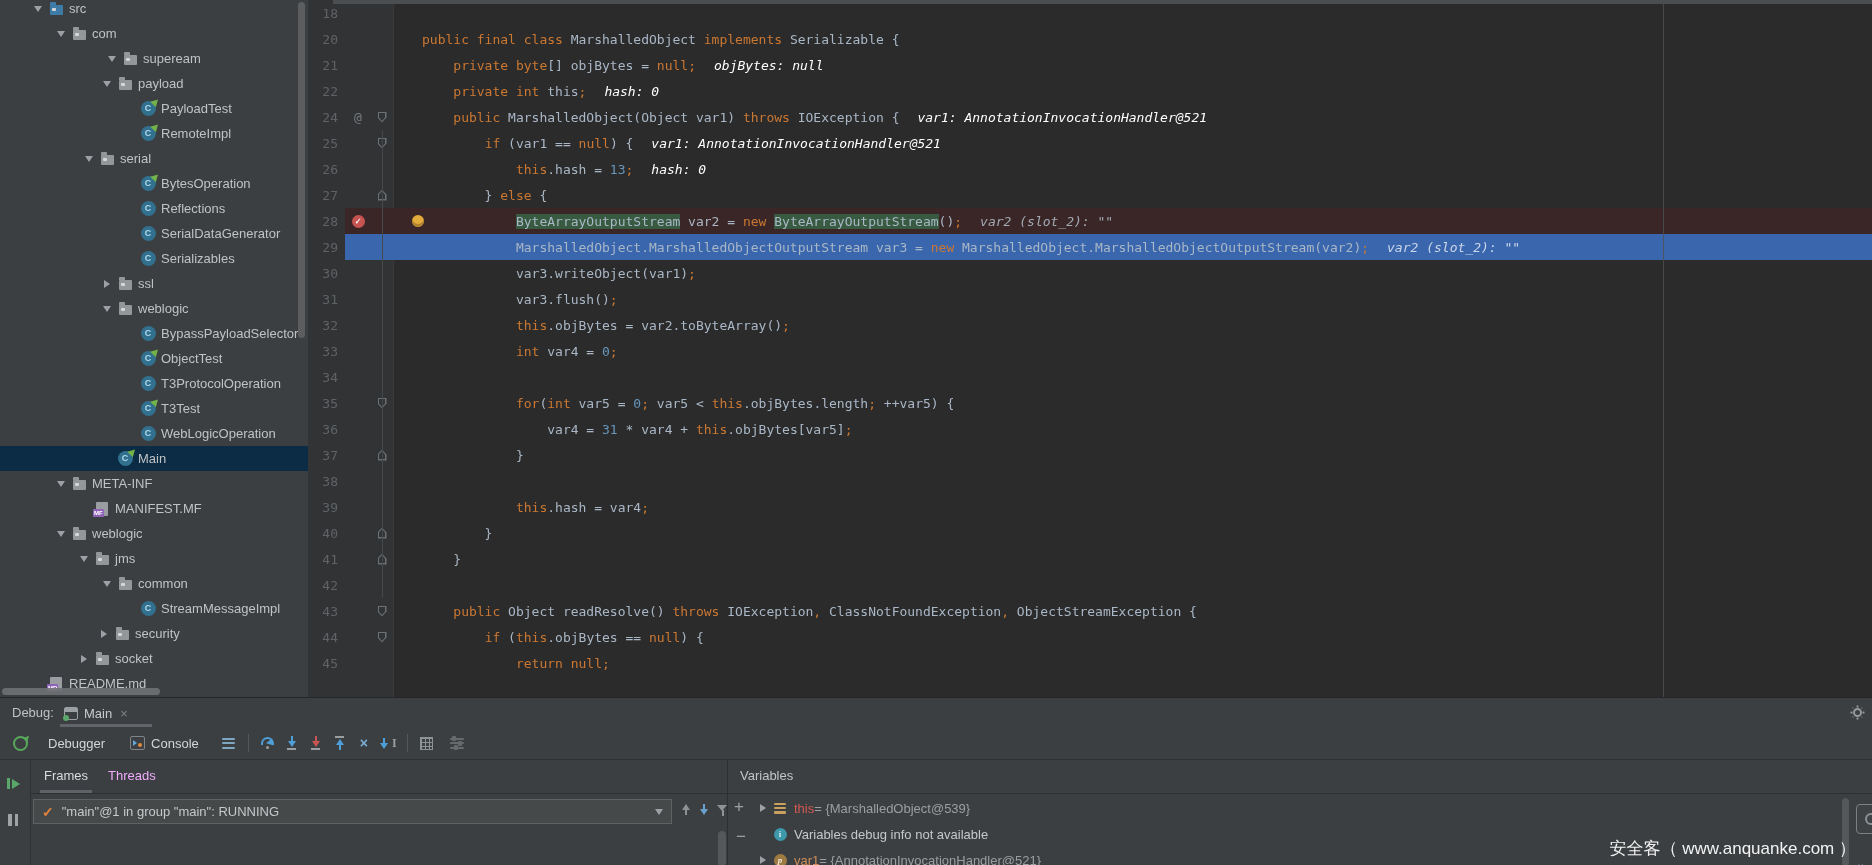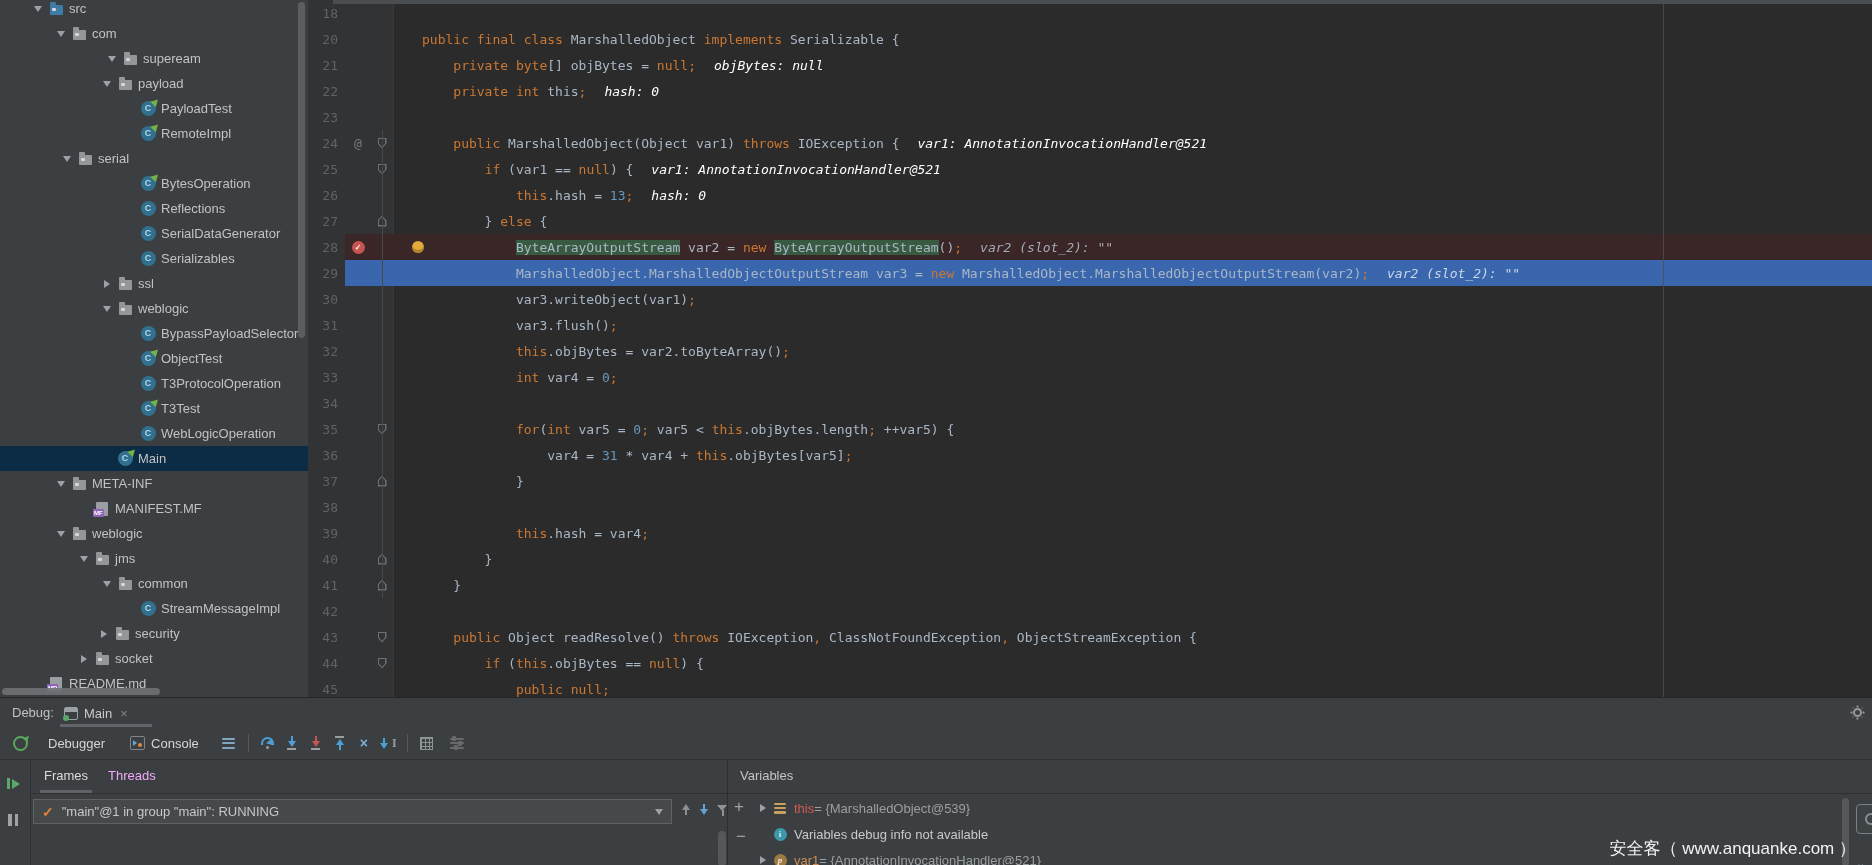--- a/index.html
+++ b/index.html
@@ -209,21 +209,21 @@
           </span>
           <span class="lbl">PayloadTest</span>
         </div>
         <div class="trow" style="padding-left: 122px;">
           <span class="arr"></span>
           <span class="ic">
             <span class="cls run">C</span>
           </span>
           <span class="lbl">RemoteImpl</span>
         </div>
-        <div class="trow" style="padding-left: 59px;">
+        <div class="trow" style="padding-left: 81px;">
           <span class="arr">
             <span class="tri-d"></span>
           </span>
           <span class="ic">
             <span class="fold-dir"></span>
           </span>
           <span class="lbl">serial</span>
         </div>
         <div class="trow" style="padding-left: 122px;">
           <span class="arr"></span>
@@ -397,21 +397,20 @@
     <div id="ph-scroll"></div>
   </aside>
 
   <section id="editor">
     <div id="gutterbg"></div>
     <div id="code">
         <div class="crow"><span class="ln">18</span><span class="gic"></span><span class="gfold"></span><span class="src"></span></div>
         <div class="crow"><span class="ln">20</span><span class="gic"></span><span class="gfold"></span><span class="src"><span class="tk">public final class</span><span class="td"> MarshalledObject </span><span class="tk">implements</span><span class="td"> Serializable {</span></span></div>
         <div class="crow"><span class="ln">21</span><span class="gic"></span><span class="gfold"></span><span class="src"><span class="td">    </span><span class="tk">private byte</span><span class="td">[] objBytes = </span><span class="tk">null</span><span class="tp">;</span></span><span class="hint">objBytes: null</span></div>
         <div class="crow"><span class="ln">22</span><span class="gic"></span><span class="gfold"></span><span class="src"><span class="td">    </span><span class="tk">private int</span><span class="td"> this</span><span class="tp">;</span></span><span class="hint">hash: 0</span></div>
-        <div class="crow"><span class="ln">23</span><span class="gic"></span><span class="gfold"></span><span class="src"></span></div>
         <div class="crow"><span class="ln">24</span><span class="gic"><span class="atsym">@</span></span><span class="gfold"><span class="pent down"><i class="o"></i><i class="i2"></i></span></span><span class="src"><span class="td">    </span><span class="tk">public</span><span class="td"> MarshalledObject(Object var1) </span><span class="tk">throws</span><span class="td"> IOException {</span></span><span class="hint">var1: AnnotationInvocationHandler@521</span></div>
         <div class="crow"><span class="ln">25</span><span class="gic"></span><span class="gfold"><span class="pent down"><i class="o"></i><i class="i2"></i></span></span><span class="src"><span class="td">        </span><span class="tk">if</span><span class="td"> (var1 == </span><span class="tk">null</span><span class="td">) {</span></span><span class="hint">var1: AnnotationInvocationHandler@521</span></div>
         <div class="crow"><span class="ln">26</span><span class="gic"></span><span class="gfold"></span><span class="src"><span class="td">            </span><span class="tk">this</span><span class="td">.hash = </span><span class="tn">13</span><span class="tp">;</span></span><span class="hint">hash: 0</span></div>
         <div class="crow"><span class="ln">27</span><span class="gic"></span><span class="gfold"><span class="pent up"><i class="o"></i><i class="i2"></i></span></span><span class="src"><span class="td">        } </span><span class="tk">else</span><span class="td"> {</span></span></div>
         <div class="crow bp"><span class="ln">28</span><span class="gic"><span class="bpdot">✓</span></span><span class="gfold"></span><span class="bulb"></span><span class="src"><span class="td">            </span><span class="thl">ByteArrayOutputStream</span><span class="td"> var2 = </span><span class="tk">new</span><span class="td"> </span><span class="thl">ByteArrayOutputStream</span><span class="td">()</span><span class="tp">;</span></span><span class="hint bph">var2 (slot_2): ""</span></div>
         <div class="crow exec"><span class="ln">29</span><span class="gic"></span><span class="gfold"></span><span class="src"><span class="td">            MarshalledObject.MarshalledObjectOutputStream var3 = </span><span class="tk">new</span><span class="td"> MarshalledObject.MarshalledObjectOutputStream(var2)</span><span class="tp">;</span></span><span class="hint exech">var2 (slot_2): ""</span></div>
         <div class="crow"><span class="ln">30</span><span class="gic"></span><span class="gfold"></span><span class="src"><span class="td">            var3.writeObject(var1)</span><span class="tp">;</span></span></div>
         <div class="crow"><span class="ln">31</span><span class="gic"></span><span class="gfold"></span><span class="src"><span class="td">            var3.flush()</span><span class="tp">;</span></span></div>
         <div class="crow"><span class="ln">32</span><span class="gic"></span><span class="gfold"></span><span class="src"><span class="td">            </span><span class="tk">this</span><span class="td">.objBytes = var2.toByteArray()</span><span class="tp">;</span></span></div>
         <div class="crow"><span class="ln">33</span><span class="gic"></span><span class="gfold"></span><span class="src"><span class="td">            </span><span class="tk">int</span><span class="td"> var4 = </span><span class="tn">0</span><span class="tp">;</span></span></div>
@@ -419,21 +418,21 @@
         <div class="crow"><span class="ln">35</span><span class="gic"></span><span class="gfold"><span class="pent down"><i class="o"></i><i class="i2"></i></span></span><span class="src"><span class="td">            </span><span class="tk">for</span><span class="td">(</span><span class="tk">int</span><span class="td"> var5 = </span><span class="tn">0</span><span class="tp">;</span><span class="td"> var5 &lt; </span><span class="tk">this</span><span class="td">.objBytes.length</span><span class="tp">;</span><span class="td"> ++var5) {</span></span></div>
         <div class="crow"><span class="ln">36</span><span class="gic"></span><span class="gfold"></span><span class="src"><span class="td">                var4 = </span><span class="tn">31</span><span class="td"> * var4 + </span><span class="tk">this</span><span class="td">.objBytes[var5]</span><span class="tp">;</span></span></div>
         <div class="crow"><span class="ln">37</span><span class="gic"></span><span class="gfold"><span class="pent up"><i class="o"></i><i class="i2"></i></span></span><span class="src"><span class="td">            }</span></span></div>
         <div class="crow"><span class="ln">38</span><span class="gic"></span><span class="gfold"></span><span class="src"></span></div>
         <div class="crow"><span class="ln">39</span><span class="gic"></span><span class="gfold"></span><span class="src"><span class="td">            </span><span class="tk">this</span><span class="td">.hash = var4</span><span class="tp">;</span></span></div>
         <div class="crow"><span class="ln">40</span><span class="gic"></span><span class="gfold"><span class="pent up"><i class="o"></i><i class="i2"></i></span></span><span class="src"><span class="td">        }</span></span></div>
         <div class="crow"><span class="ln">41</span><span class="gic"></span><span class="gfold"><span class="pent up"><i class="o"></i><i class="i2"></i></span></span><span class="src"><span class="td">    }</span></span></div>
         <div class="crow"><span class="ln">42</span><span class="gic"></span><span class="gfold"></span><span class="src"></span></div>
         <div class="crow"><span class="ln">43</span><span class="gic"></span><span class="gfold"><span class="pent down"><i class="o"></i><i class="i2"></i></span></span><span class="src"><span class="td">    </span><span class="tk">public</span><span class="td"> Object readResolve() </span><span class="tk">throws</span><span class="td"> IOException</span><span class="tp">,</span><span class="td"> ClassNotFoundException</span><span class="tp">,</span><span class="td"> ObjectStreamException {</span></span></div>
         <div class="crow"><span class="ln">44</span><span class="gic"></span><span class="gfold"><span class="pent down"><i class="o"></i><i class="i2"></i></span></span><span class="src"><span class="td">        </span><span class="tk">if</span><span class="td"> (</span><span class="tk">this</span><span class="td">.objBytes == </span><span class="tk">null</span><span class="td">) {</span></span></div>
-        <div class="crow"><span class="ln">45</span><span class="gic"></span><span class="gfold"></span><span class="src"><span class="td">            </span><span class="tk">public null</span><span class="tp">;</span></span></div>
+        <div class="crow"><span class="ln">45</span><span class="gic"></span><span class="gfold"></span><span class="src"><span class="td">            </span><span class="tk">return null</span><span class="tp">;</span></span></div>
       </div>
     <div id="fold-line"></div>
     <div id="margin-guide"></div>
     <div id="top-strip"></div>
   </section>
 
   <section id="debug">
     <div class="dlabel">Debug:</div>
     <div class="dtab">
       <span class="tabic"></span>

